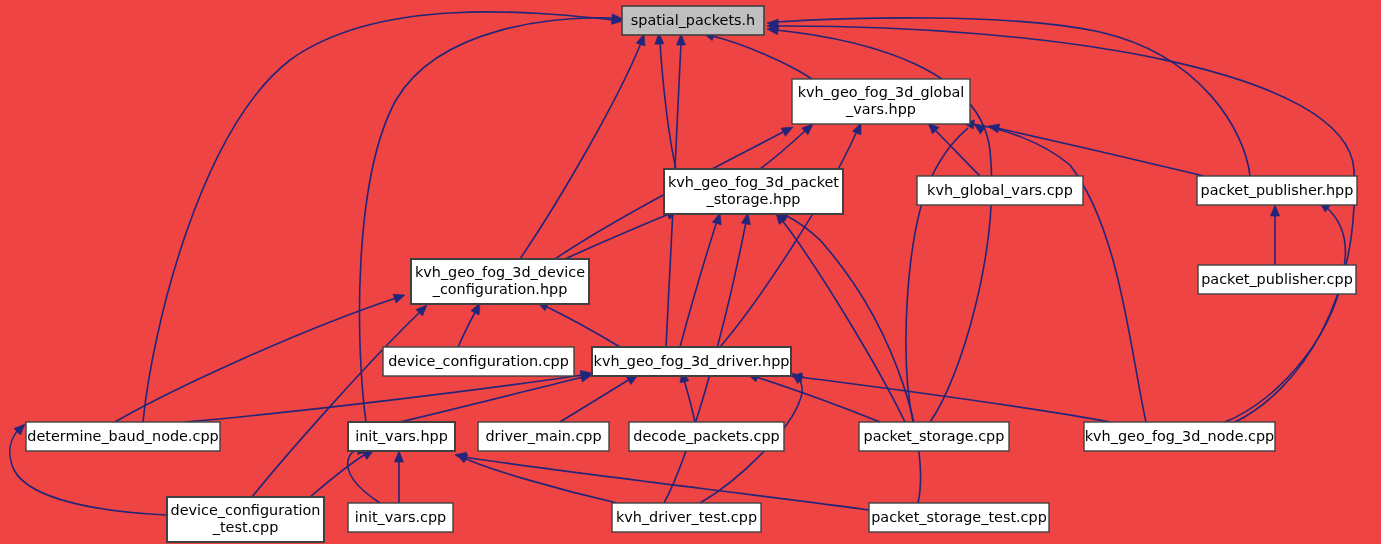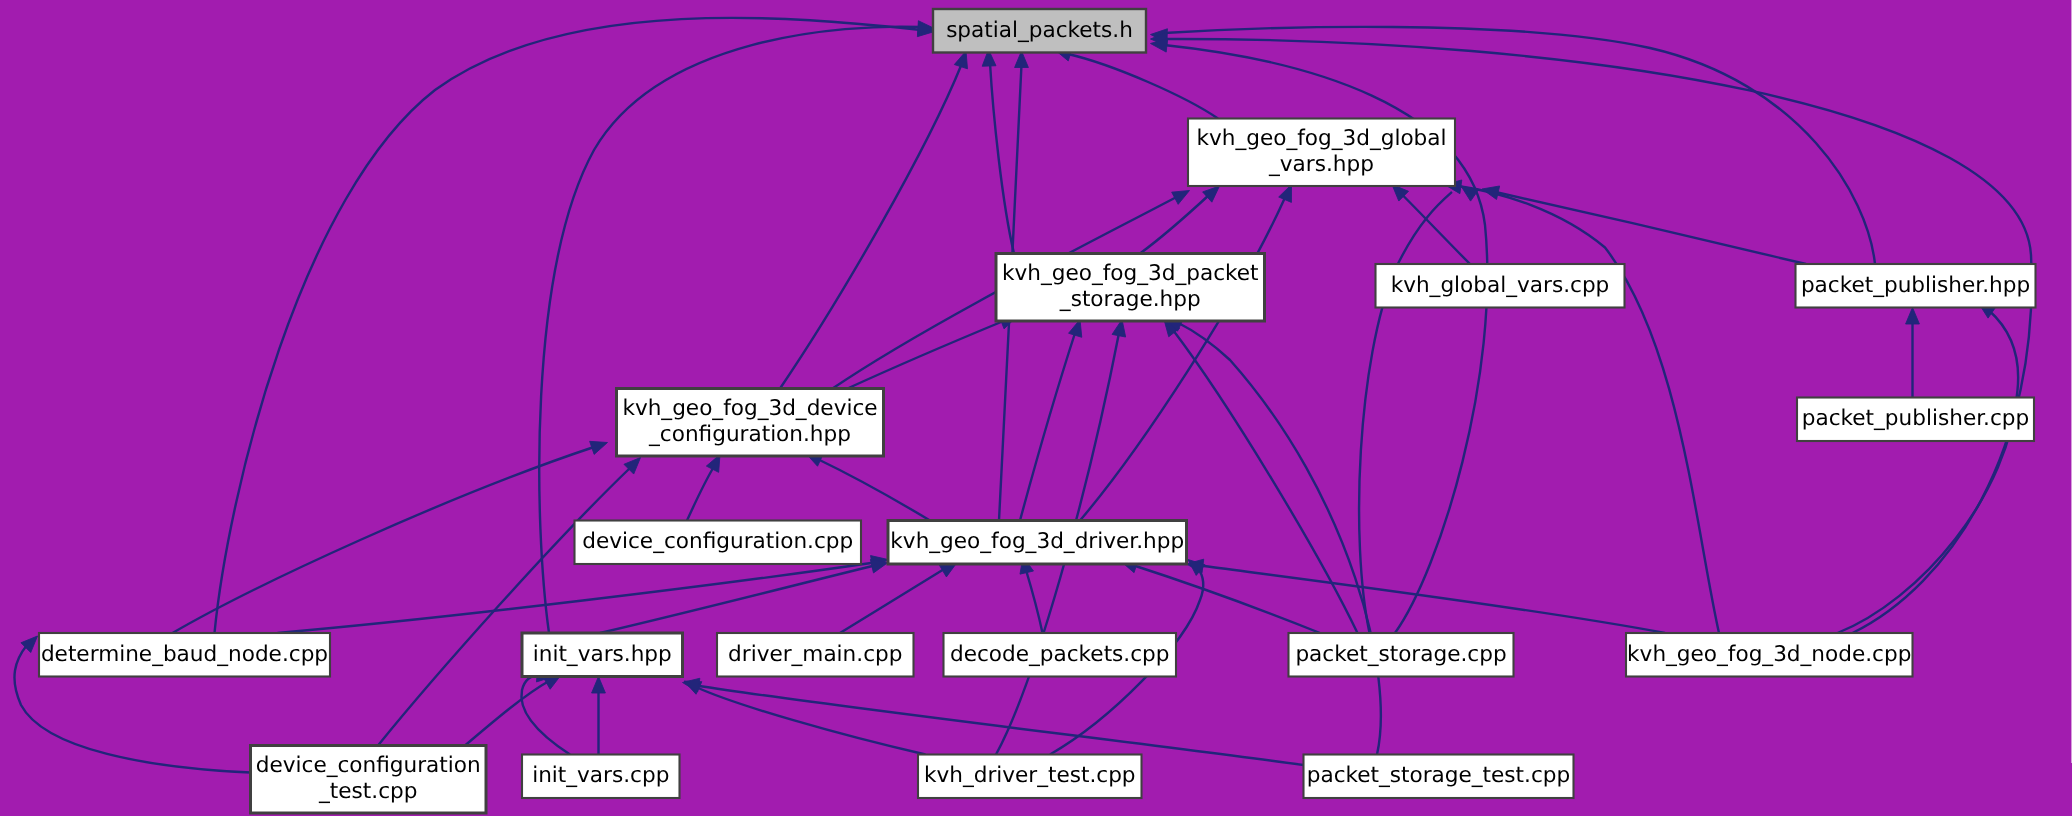--- a/index.html
+++ b/index.html
@@ -4,21 +4,21 @@
 <style>
   html, body {
     margin: 0;
     padding: 0;
     background: #ffffff;
   }
   #graph-root {
     position: relative;
     width: 1381px;
     height: 544px;
-    background: #a21caf;
+    background: #ef4444;
     overflow: hidden;
     font-family: "DejaVu Sans", sans-serif;
   }
   svg.graph-canvas {
     position: absolute;
     left: 0;
     top: 0;
     width: 1381px;
     height: 544px;
     display: block;

